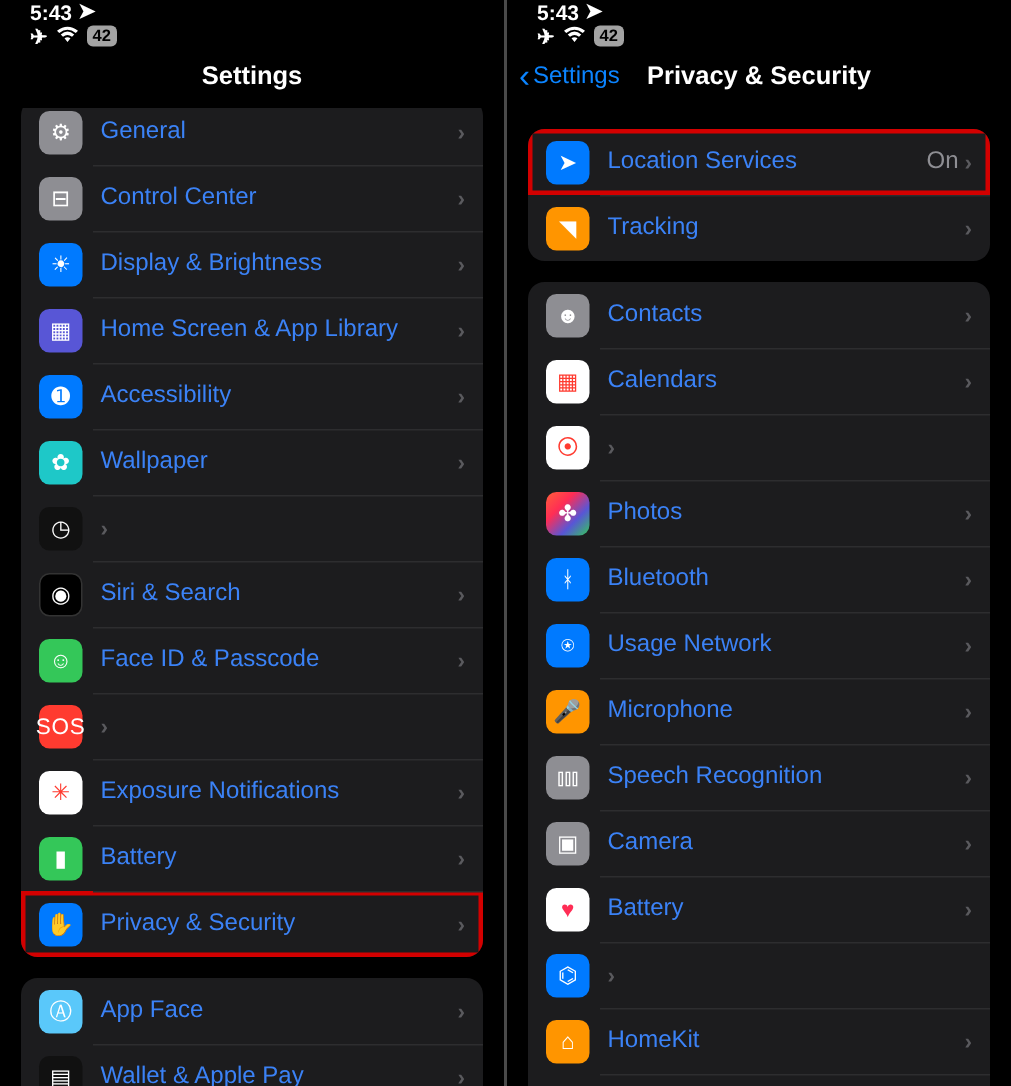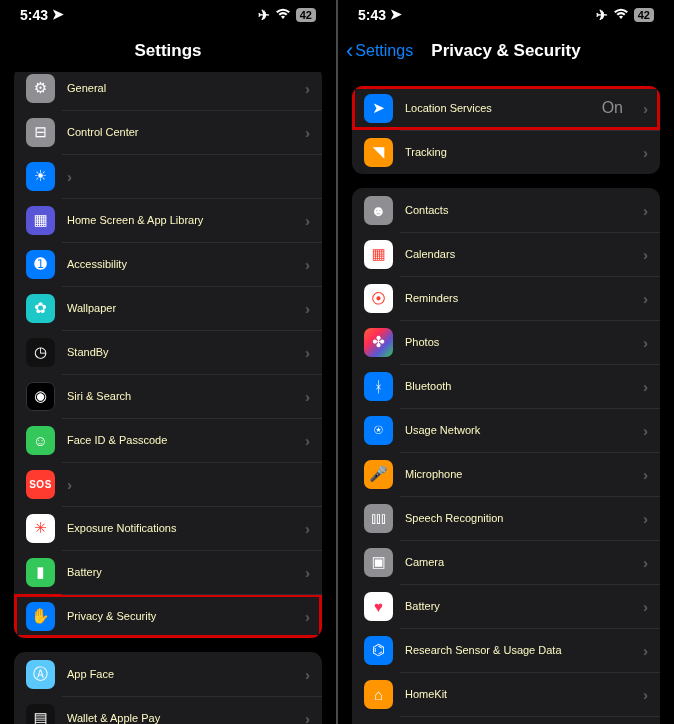--- a/index.html
+++ b/index.html
@@ -18,24 +18,25 @@
     position: relative;
     overflow: hidden;
     flex: 0 0 336px;
   }
   .phone + .phone { margin-left: 2px; }
   
   .statusbar {
     height: 30px;
     display: flex;
     justify-content: space-between;
-    padding: 12px 20px;
+    padding: 0 20px;
     color: #fff;
     font-size: 14px;
     font-weight: 600;
+    flex-direction: column;
   }
   .statusbar .left { display: flex; align-items: center; gap: 4px; }
   .statusbar .right { display: flex; align-items: center; gap: 5px; }
   .battery {
     display: inline-flex;
     align-items: center;
     background: #a3a3a3;
     color: #000;
     border-radius: 4px;
     padding: 0 4px;
@@ -105,42 +106,42 @@
     display: flex;
     align-items: center;
     justify-content: center;
     font-size: 15px;
     color: #fff;
     margin-right: 12px;
     flex: 0 0 29px;
   }
   .label {
     flex: 1;
-    color: #fef9c3;
-    font-size: 11px;
+    color: #3b82f6;
+    font-size: 16px;
   }
   .detail {
     color: #8e8e93;
     font-size: 16px;
-    margin-right: 20px;
+    margin-right: 4px;
   }
   .chevron {
     color: #5a5a5e;
     font-size: 15px;
     font-weight: 600;
   }
   
   .bg-grey   { background:#8e8e93; }
   .bg-blue   { background:#007aff; }
   .bg-indigo { background:#5856d6; }
   .bg-teal   { background:#1ec8c8; }
   .bg-dark   { background:#111; color:#fff; }
   .bg-black  { background:#000; border:1px solid #333; }
   .bg-green  { background:#34c759; }
-  .bg-red    { background:#ff3b30; font-size:10px; font-weight:700; }
+  .bg-red    { background:#ff3b30; font-size:15px; font-weight:400; }
   .bg-white  { background:#fff; color:#ff3b30; }
   .bg-orange { background:#ff9500; }
   .bg-pink   { background:#ff2d55; }
   .bg-sky    { background:#5ac8fa; }
   .bg-health { background:#fff; color:#ff2d55; }
   .sos { letter-spacing:0.5px; }
   .gradient-multi { background: linear-gradient(135deg,#ff5e3a,#ff2d55,#5856d6,#34c759); }
 </style>
 </head>
 <body>
@@ -173,40 +174,40 @@
           <div class="label">General</div>
           <div class="chevron">›</div>
         </div>
         <div class="row">
           <div class="icon bg-grey">⊟</div>
           <div class="label">Control Center</div>
           <div class="chevron">›</div>
         </div>
         <div class="row">
           <div class="icon bg-blue">☀</div>
+          <div class="label">Display &amp; Brightness</div>
           <div class="chevron">›</div>
         </div>
         <div class="row">
           <div class="icon bg-indigo">▦</div>
           <div class="label">Home Screen &amp; App Library</div>
           <div class="chevron">›</div>
         </div>
         <div class="row">
           <div class="icon bg-blue">➊</div>
           <div class="label">Accessibility</div>
           <div class="chevron">›</div>
         </div>
         <div class="row">
           <div class="icon bg-teal">✿</div>
           <div class="label">Wallpaper</div>
           <div class="chevron">›</div>
         </div>
         <div class="row">
           <div class="icon bg-dark">◷</div>
-          <div class="label">StandBy</div>
           <div class="chevron">›</div>
         </div>
         <div class="row">
           <div class="icon bg-black">◉</div>
           <div class="label">Siri &amp; Search</div>
           <div class="chevron">›</div>
         </div>
         <div class="row">
           <div class="icon bg-green">☺</div>
           <div class="label">Face ID &amp; Passcode</div>
@@ -292,21 +293,20 @@
           <div class="label">Contacts</div>
           <div class="chevron">›</div>
         </div>
         <div class="row">
           <div class="icon bg-white">▦</div>
           <div class="label">Calendars</div>
           <div class="chevron">›</div>
         </div>
         <div class="row">
           <div class="icon bg-white">⦿</div>
-          <div class="label">Reminders</div>
           <div class="chevron">›</div>
         </div>
         <div class="row">
           <div class="icon gradient-multi">✤</div>
           <div class="label">Photos</div>
           <div class="chevron">›</div>
         </div>
         <div class="row">
           <div class="icon bg-blue">ᚼ</div>
           <div class="label">Bluetooth</div>
@@ -332,21 +332,20 @@
           <div class="label">Camera</div>
           <div class="chevron">›</div>
         </div>
         <div class="row">
           <div class="icon bg-health">♥</div>
           <div class="label">Battery</div>
           <div class="chevron">›</div>
         </div>
         <div class="row">
           <div class="icon bg-blue">⌬</div>
-          <div class="label">Research Sensor &amp; Usage Data</div>
           <div class="chevron">›</div>
         </div>
         <div class="row">
           <div class="icon bg-orange">⌂</div>
           <div class="label">HomeKit</div>
           <div class="chevron">›</div>
         </div>
         <div class="row">
           <div class="icon bg-pink">♪</div>
         </div>

